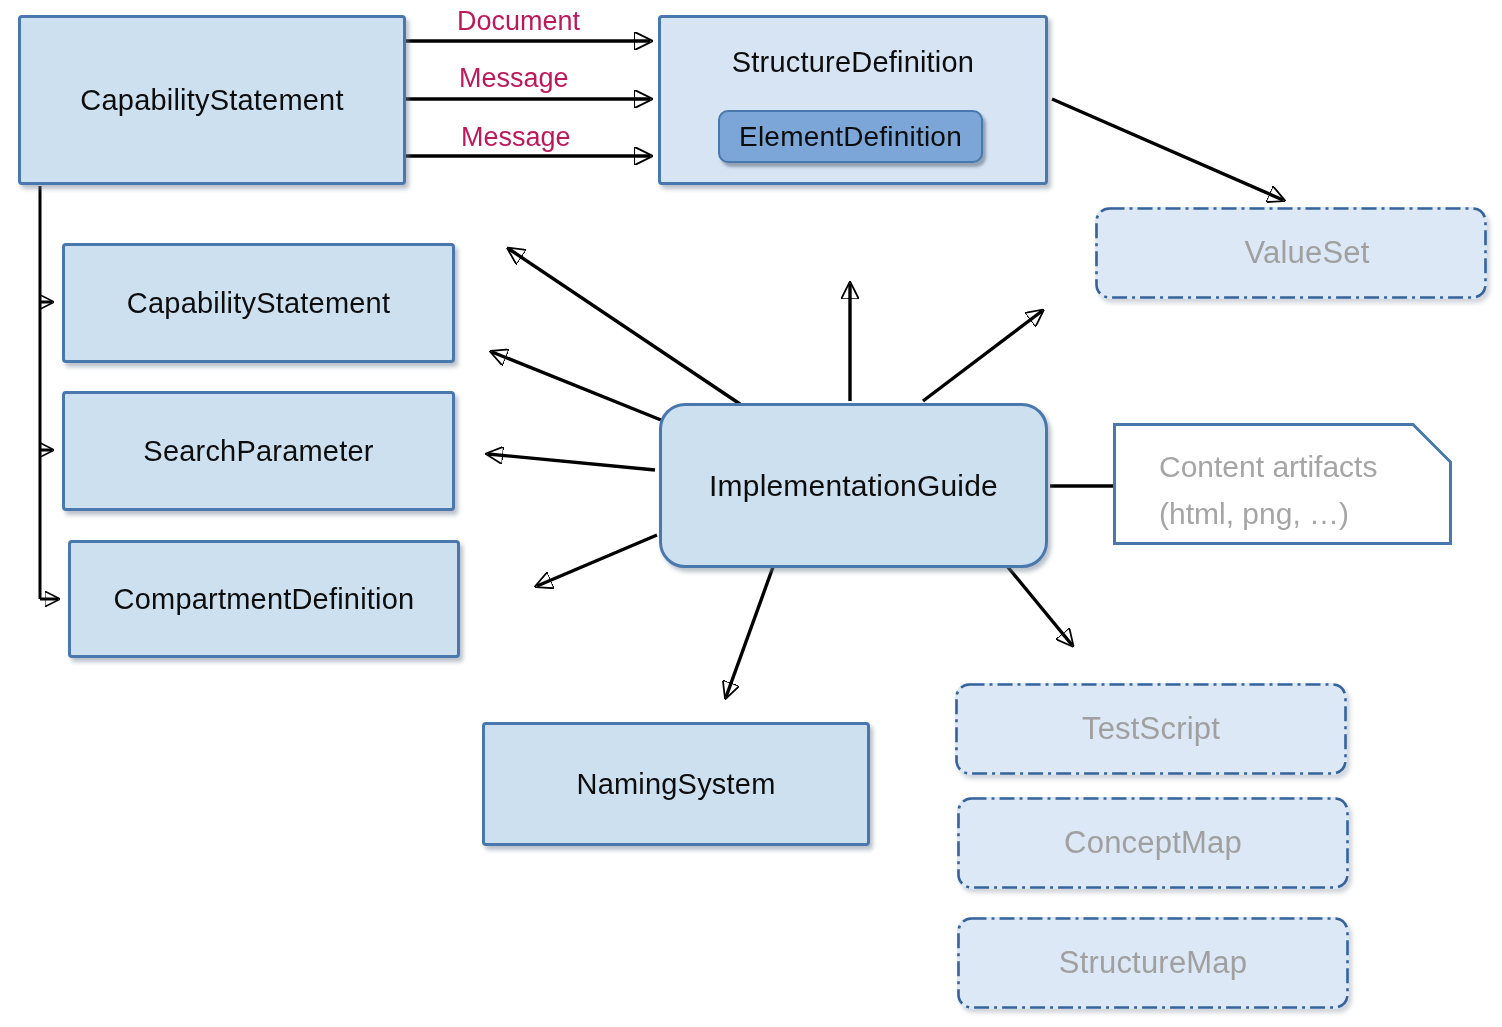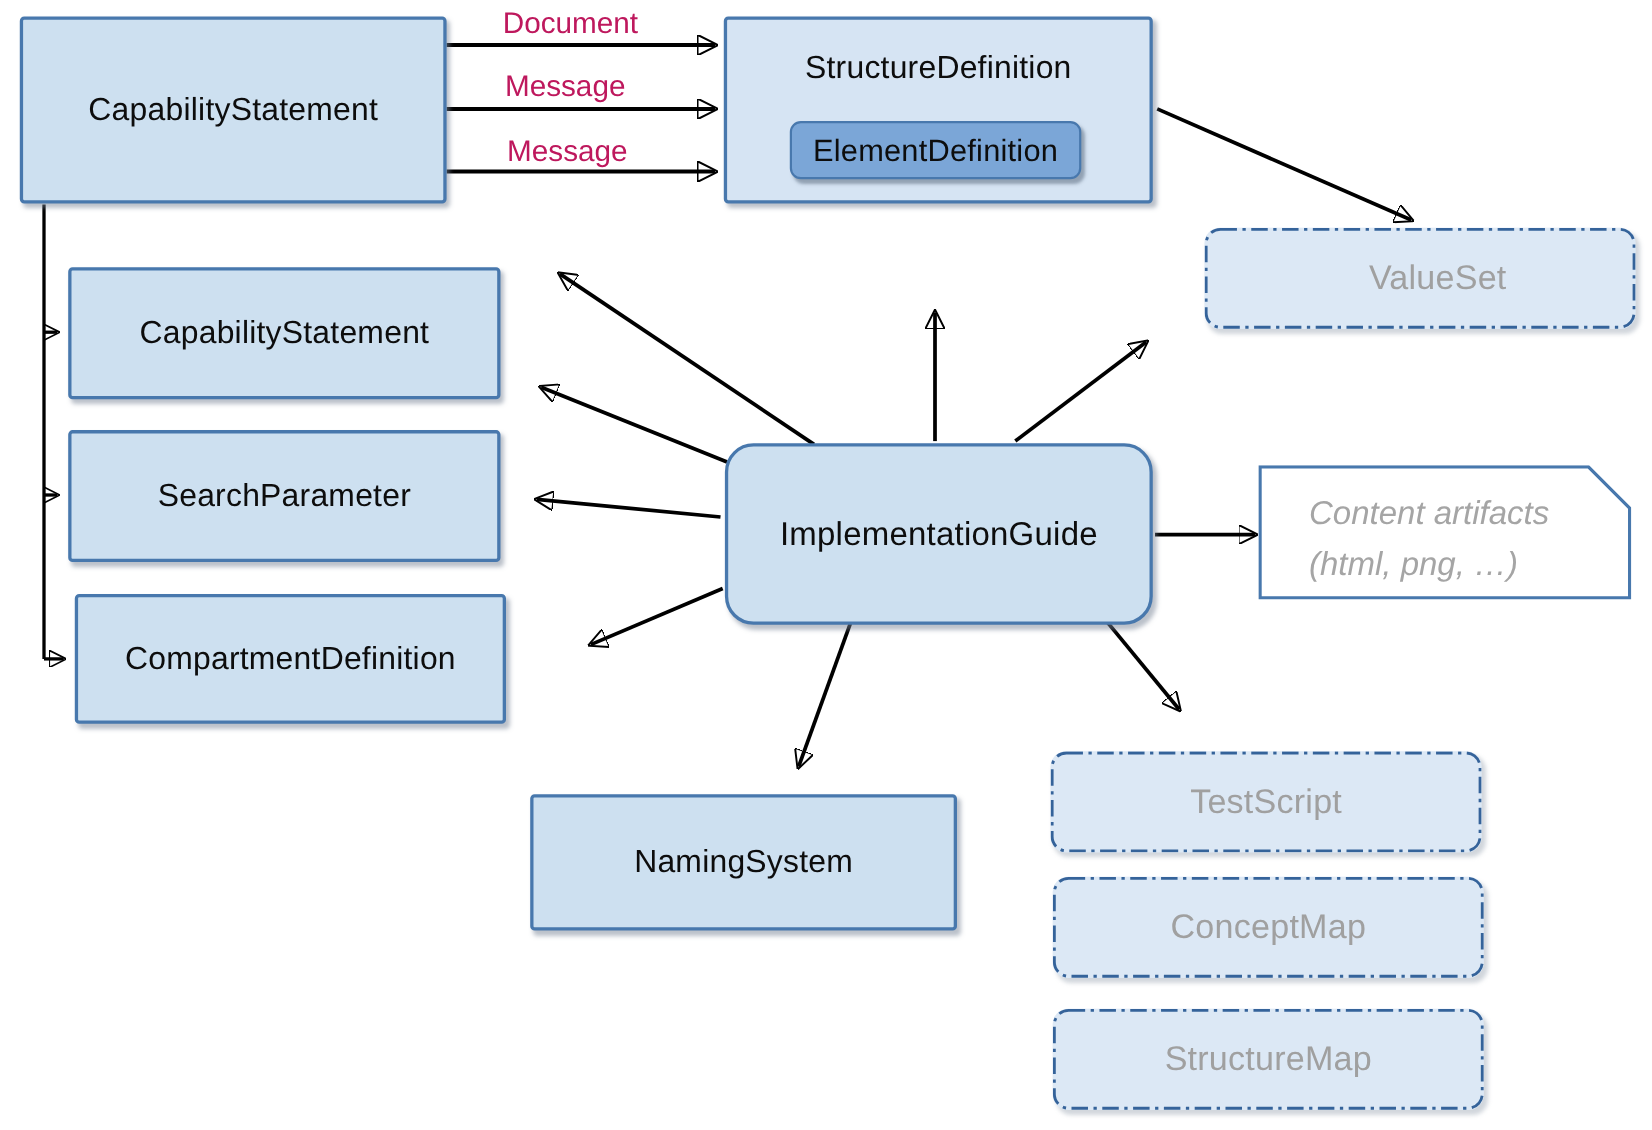--- a/index.html
+++ b/index.html
@@ -156,21 +156,21 @@
     <span class="node-label">ConceptMap</span>
   </div>
 
   <div class="node dashed" style="left:957px;top:917px;width:392px;height:92px;">
     <svg class="border-rect" width="392" height="92">
       <rect x="1.5" y="1.5" width="389" height="89" rx="13"></rect>
     </svg>
     <span class="node-label">StructureMap</span>
   </div>
 
-  <div class="artifact" style="left:1144px;top:423px;width:339px;height:122px;font-style:italic;">
+  <div class="artifact" style="left:1113px;top:423px;width:339px;height:122px;">
     <svg width="339" height="122">
       <polygon points="1.5,1.5 300,1.5 337.5,39 337.5,120.5 1.5,120.5"></polygon>
     </svg>
     <div class="art-text">
       <div>Content artifacts</div>
       <div>(html, png, …)</div>
     </div>
   </div>
 
 </div>

